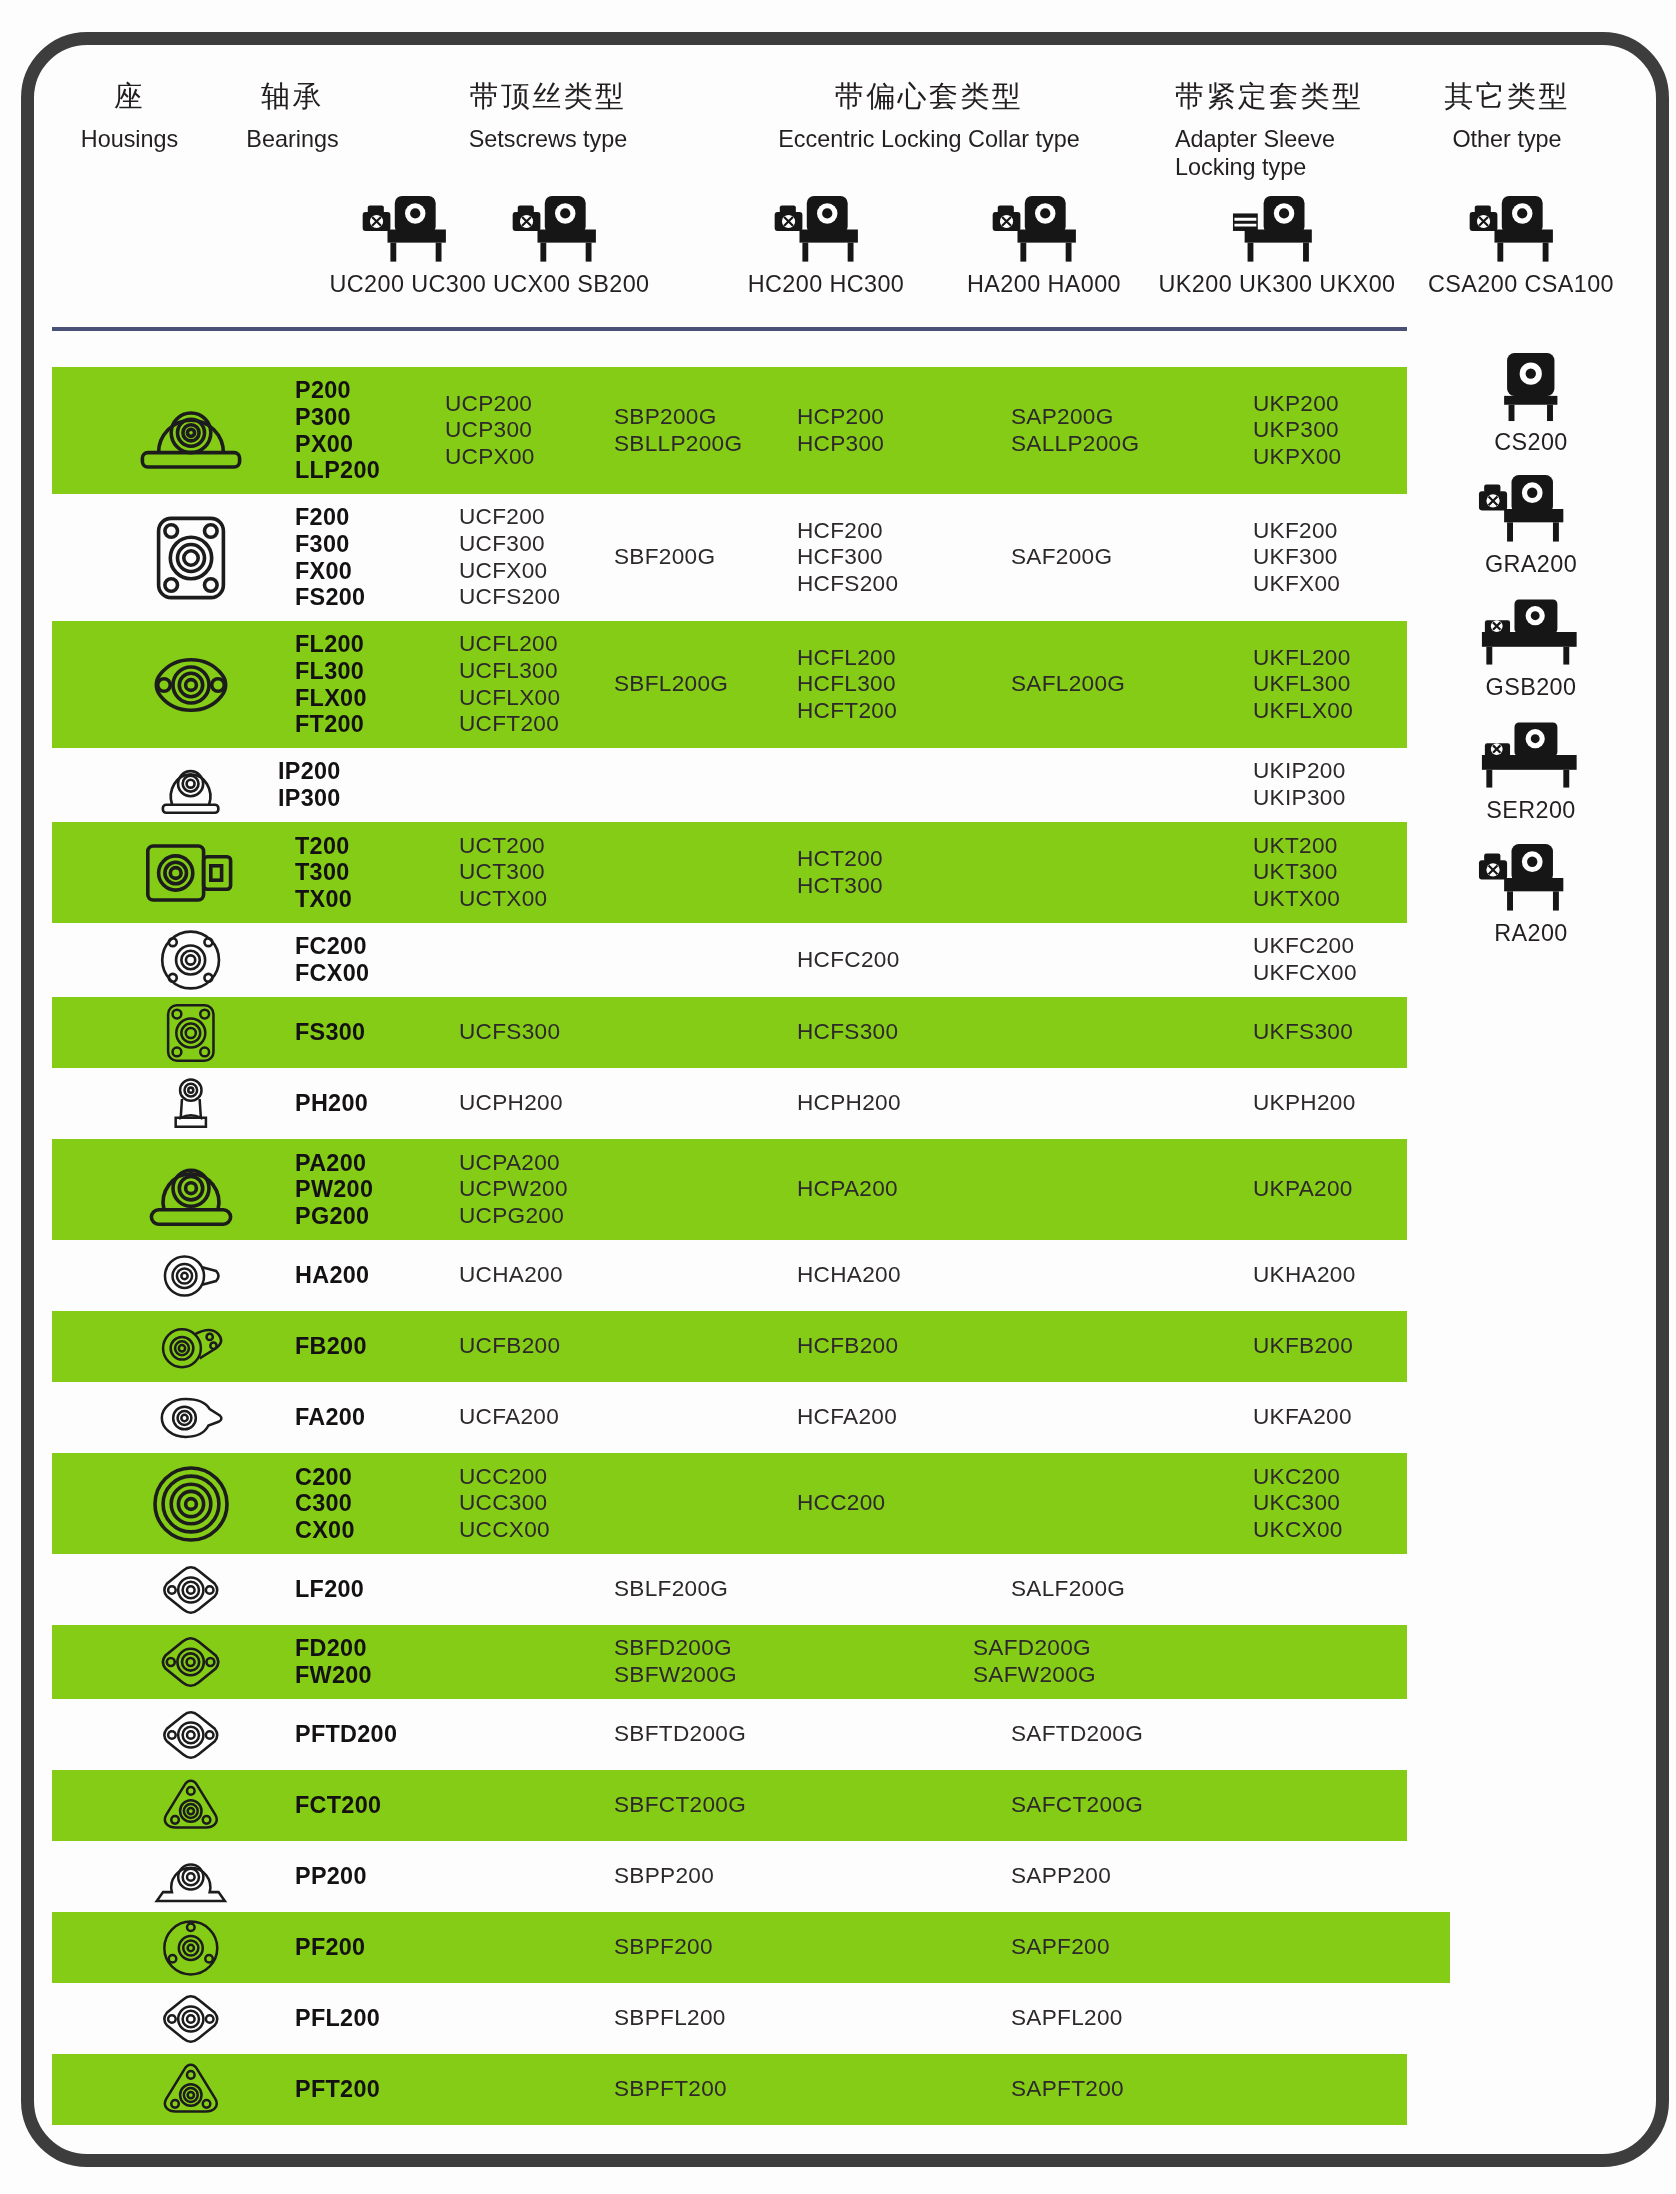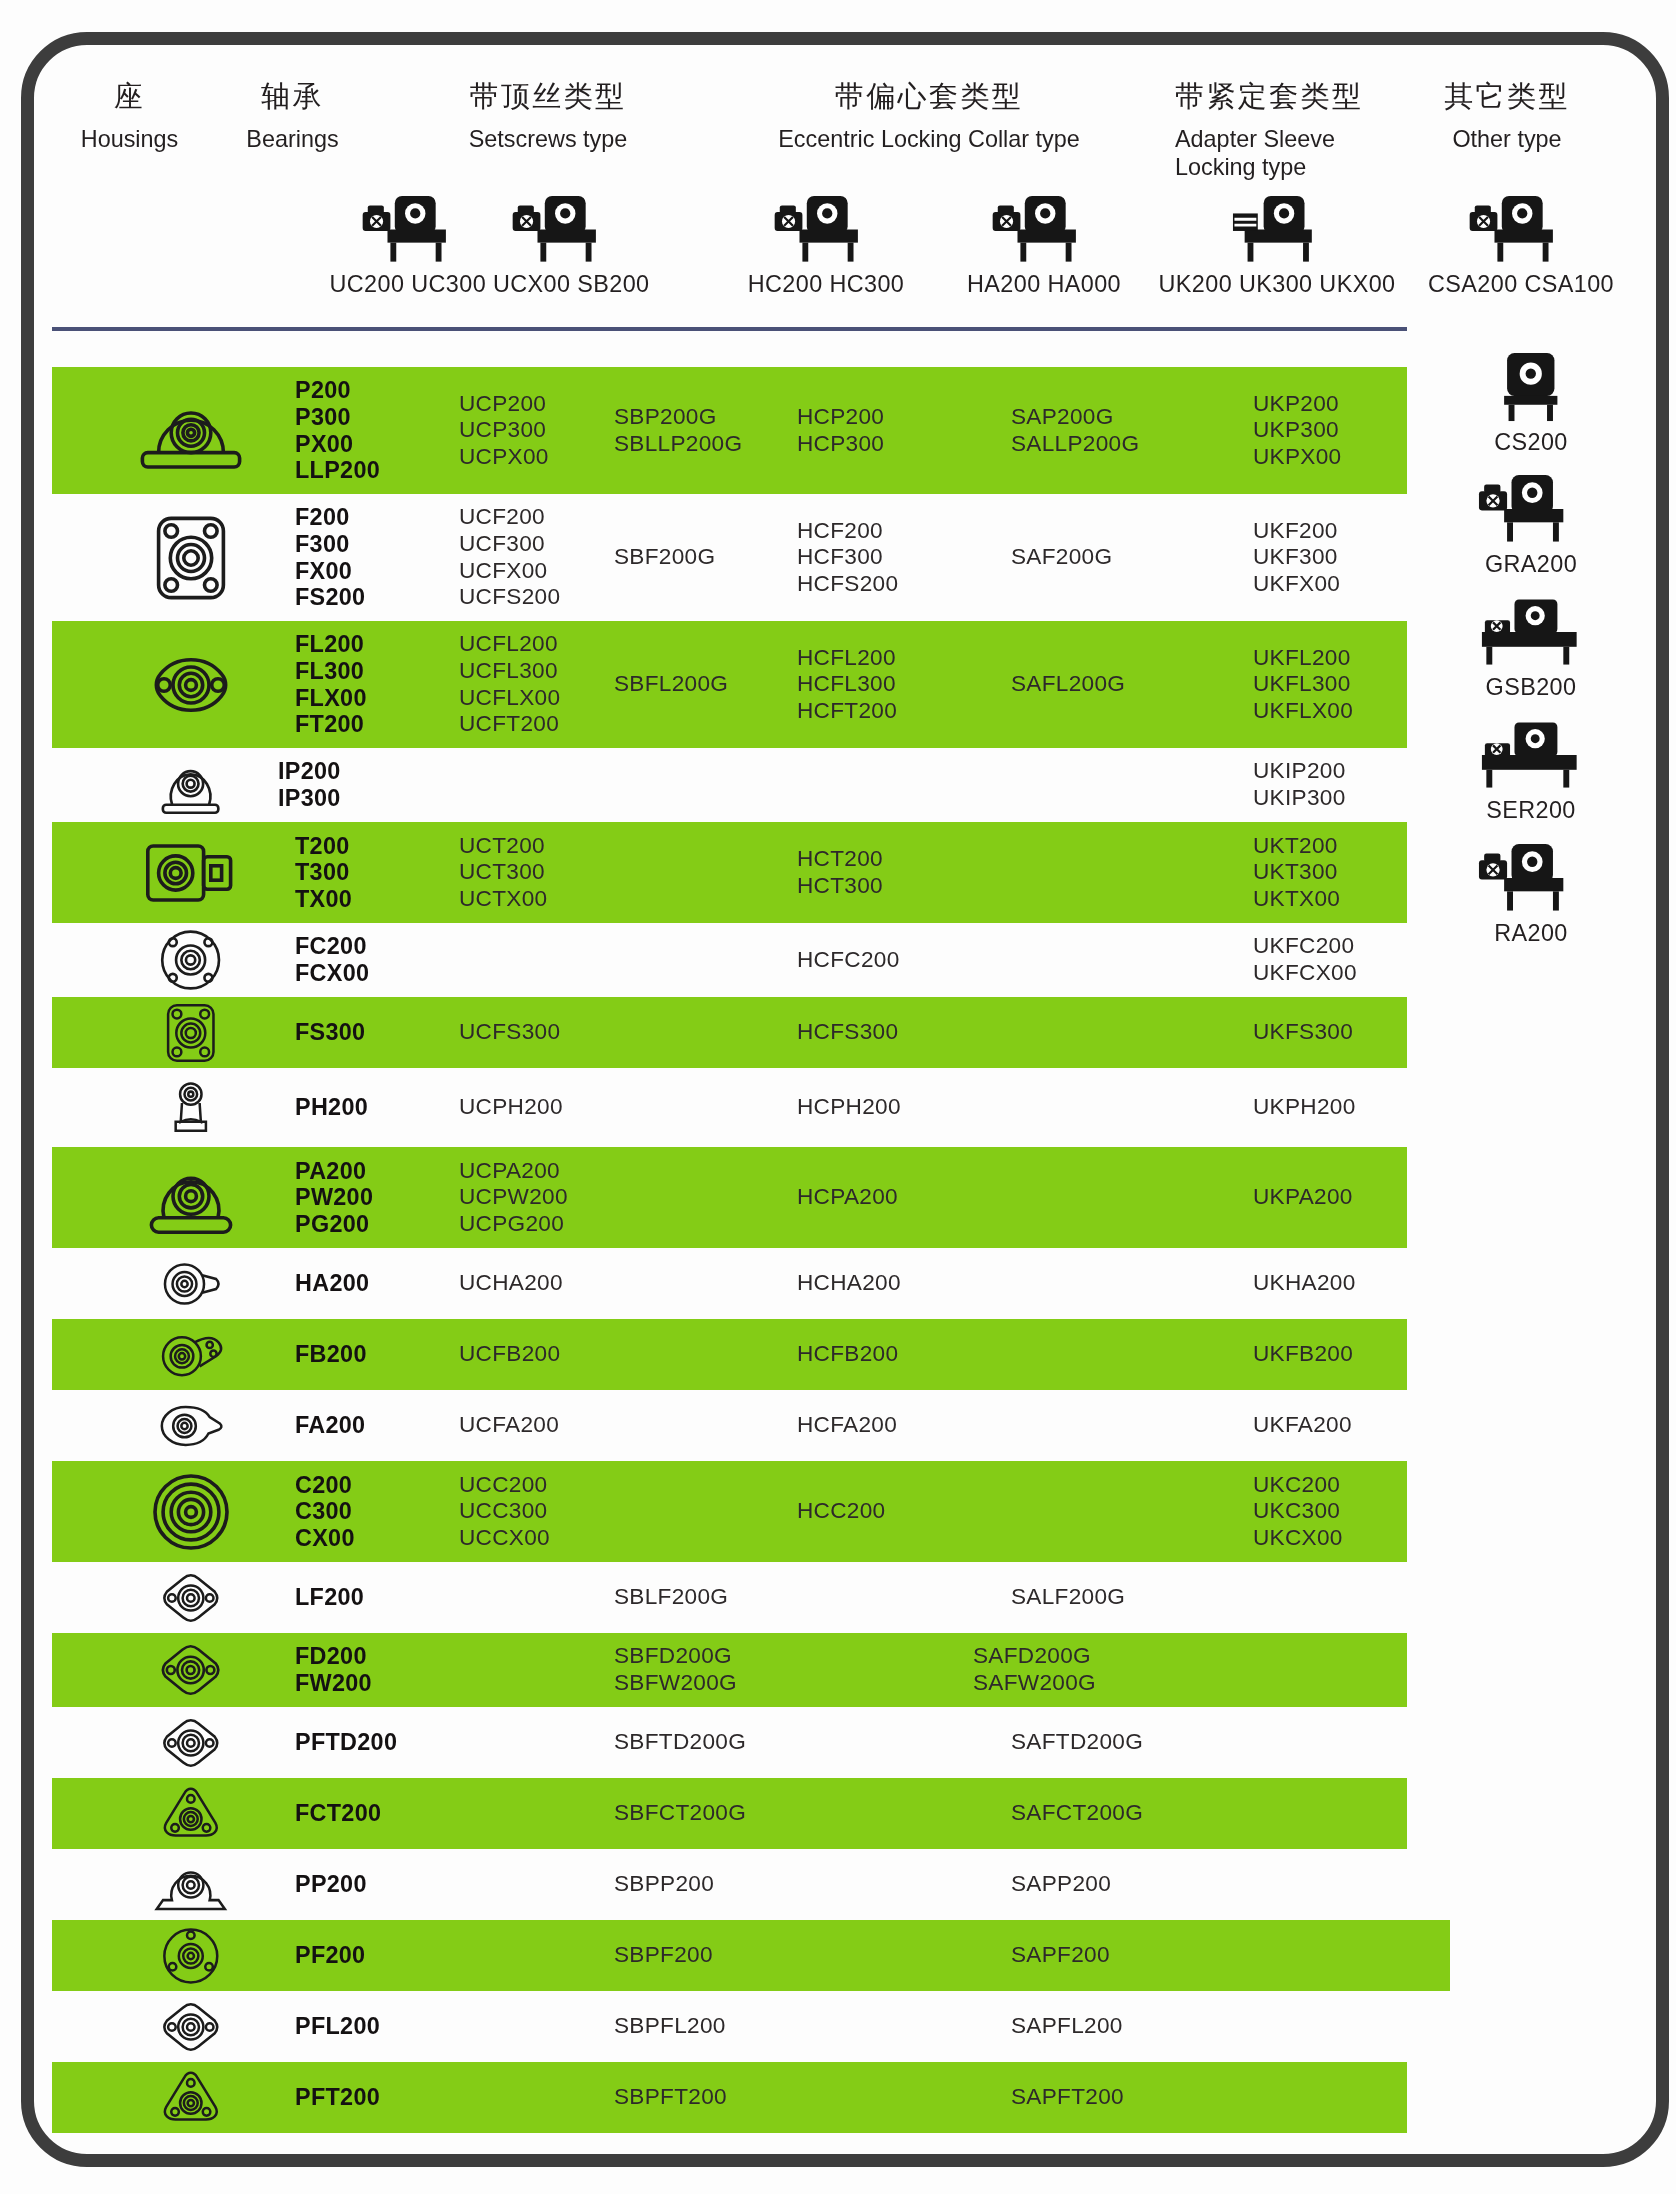--- a/index.html
+++ b/index.html
@@ -194,21 +194,21 @@
               <circle cx="60" cy="52" r="15"></circle>
               <circle cx="60" cy="52" r="9"></circle>
               <circle cx="60" cy="52" r="4"></circle>
             </g>
           </svg>
         </span>
         <div class="cell bearings" style="left: 243px;">P200
 P300
 PX00
 LLP200</div>
-        <div class="cell" style="left: 407px;">UCP200
+        <div class="cell" style="left: 393px;">UCP200
 UCP300
 UCPX00</div>
         <div class="cell" style="left: 562px;">SBP200G
 SBLLP200G</div>
         <div class="cell" style="left: 745px;">HCP200
 HCP300</div>
         <div class="cell" style="left: 959px;">SAP200G
 SALLP200G</div>
         <div class="cell" style="left: 1201px;">UKP200
 UKP300
@@ -352,21 +352,21 @@
               <circle cx="60" cy="50" r="15"></circle>
               <circle cx="60" cy="50" r="8"></circle>
             </g>
           </svg>
         </span>
         <div class="cell bearings" style="left: 243px;">FS300</div>
         <div class="cell" style="left: 407px;">UCFS300</div>
         <div class="cell" style="left: 745px;">HCFS300</div>
         <div class="cell" style="left: 1201px;">UKFS300</div>
       </div>
-      <div class="trow" style="height: 79px;">
+      <div class="trow" style="height: 71px;">
         <span class="hicon" style="height: 63px;">
           <svg viewBox="0 0 120 100">
             <g fill="none" stroke="#1c1c1c" stroke-width="4">
               <circle cx="60" cy="28" r="17"></circle>
               <circle cx="60" cy="28" r="10"></circle>
               <circle cx="60" cy="28" r="4"></circle>
               <path d="M46 42 L44 72 Q60 64 76 72 L74 42"></path>
               <path d="M36 72 L84 72 L84 86 L36 86 Z"></path>
             </g>
           </svg>

